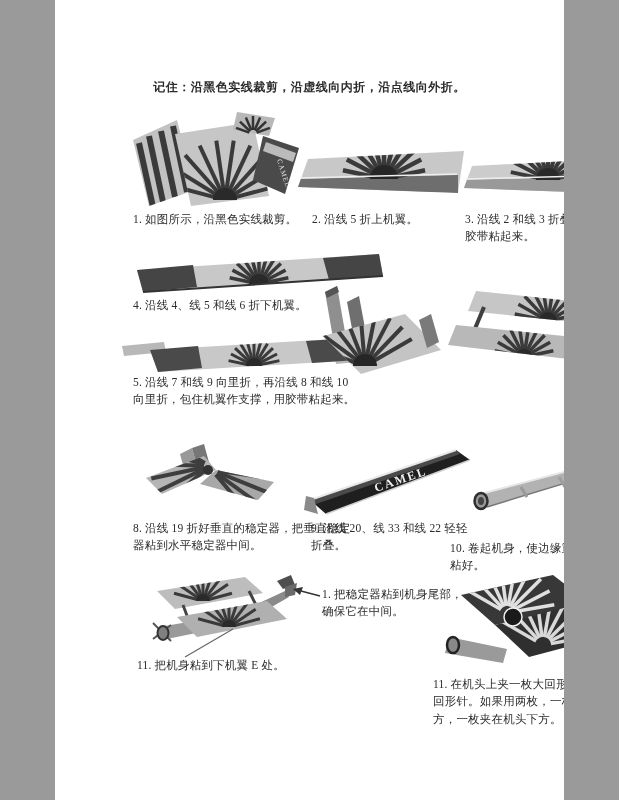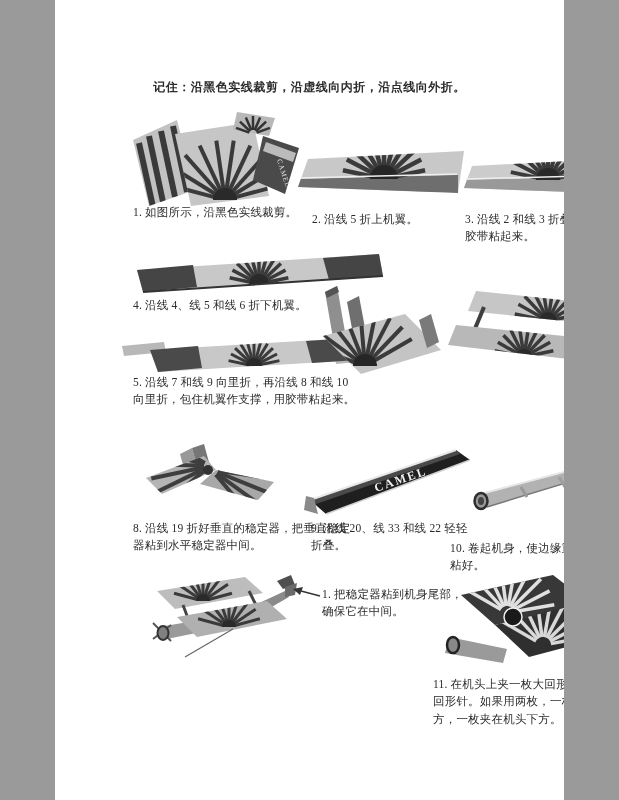--- a/index.html
+++ b/index.html
@@ -108,21 +108,21 @@
         <line x1="90.15135856492213" y1="34.294699465618734" x2="98.21895318338012" y2="5.3998224616889985"></line>
         <line x1="92.14421607498504" y1="35.15708591871594" x2="107.68502635617894" y2="9.49615811390074"></line>
         <line x1="93.8317490193713" y1="36.523623152570494" x2="115.70080784201366" y2="15.987209974709845"></line>
         <line x1="95.08962863384971" y1="38.293631719041095" x2="121.67573601078612" y2="24.39475066544521"></line>
         <line x1="95.82518080587045" y1="40.33670647345792" x2="125.16960882788462" y2="34.09935574892513"></line>
       </g>
     <path d="M76,42 A12,12 0 0 1 100,42 Z" fill="#2a2a2a"></path>
     <line x1="6" y1="41" x2="162" y2="37" stroke="#eeeeee" stroke-width="1.5"></line>
   </svg>
 
-  <div class="cap" style="left:78px;top:204px;width:200px">1. 如图所示，沿黑色实线裁剪。</div>
+  <div class="cap" style="left:78px;top:211px;width:200px">1. 如图所示，沿黑色实线裁剪。</div>
   <div class="cap" style="left:257px;top:211px;width:150px">2. 沿线 5 折上机翼。</div>
   <div class="cap" style="left:410px;top:211px;width:138px">3. 沿线 2 和线 3 折叠，用胶带粘起来。</div>
 
   <svg class="fig" style="left:72px;top:246px" width="260" height="50" viewBox="0 0 260 50">
     <defs>
         <clipPath id="cp4">
           <polygon points="10,24 252,8 256,30 16,46"></polygon>
         </clipPath>
       </defs>
     <polygon points="10,24 252,8 256,30 16,46" fill="#c8c8c8"></polygon>
@@ -347,20 +347,21 @@
   <svg class="fig" style="left:128px;top:627px" width="52" height="32" viewBox="0 0 52 32">
     <line x1="2" y1="30" x2="50" y2="2" stroke="#666666" stroke-width="1.2"></line>
   </svg>
 
   <svg class="fig" style="left:238px;top:587px" width="28" height="12" viewBox="0 0 28 12">
     <line x1="27" y1="9" x2="8" y2="4" stroke="#333333" stroke-width="1.5"></line>
     <polygon points="0,2 10,0 7,8" fill="#333333"></polygon>
   </svg>
 
   <div class="cap" style="left:267px;top:586px;width:142px">1. 把稳定器粘到机身尾部，确保它在中间。</div>
+  <div class="cap" style="left:82px;top:657px;width:210px">11. 把机身粘到下机翼 E 处。</div>
 
   <svg class="fig" style="left:388px;top:573px" width="195" height="102" viewBox="0 0 195 102">
     <defs>
       <clipPath id="cp13a">
           <polygon points="18,22 110,2 146,30 52,52"></polygon>
         </clipPath>
       <clipPath id="cp13b">
           <polygon points="52,52 150,28 184,58 86,84"></polygon>
         </clipPath>
     </defs>

